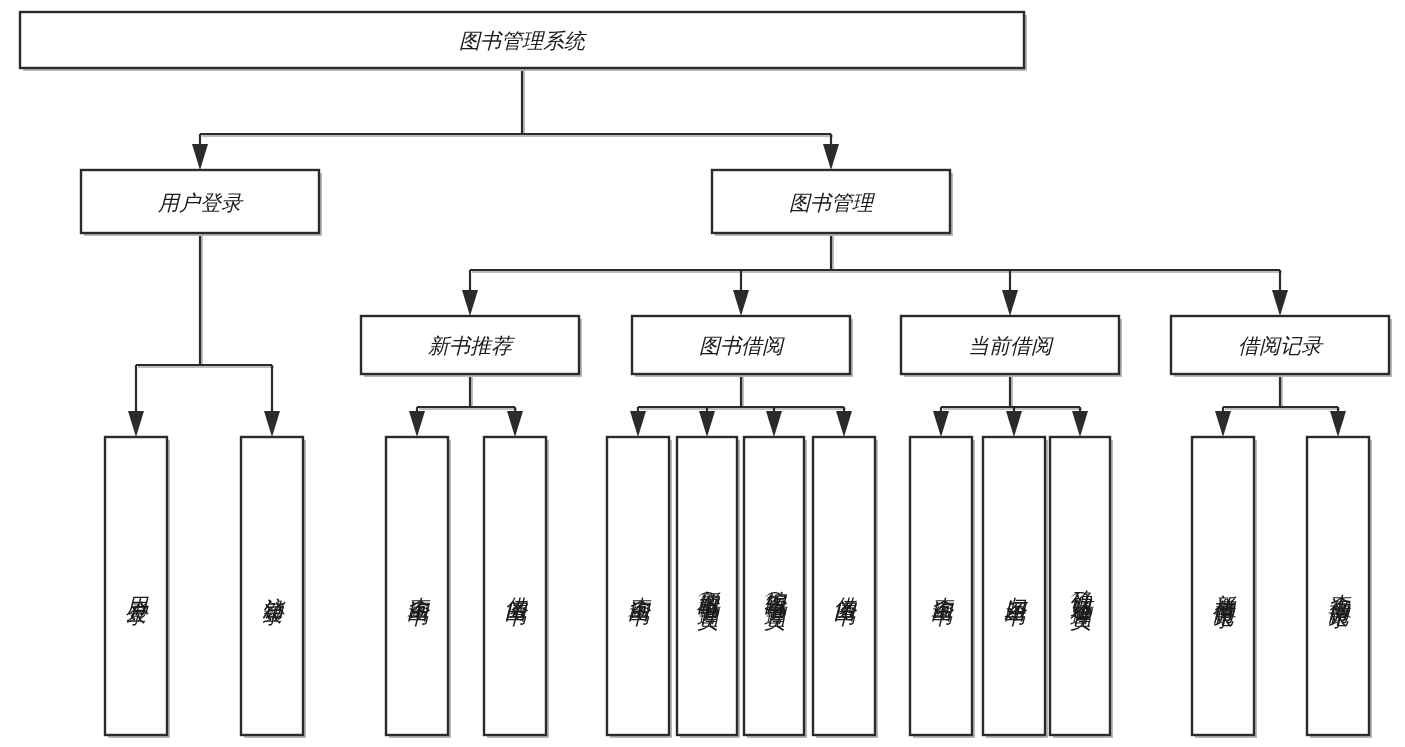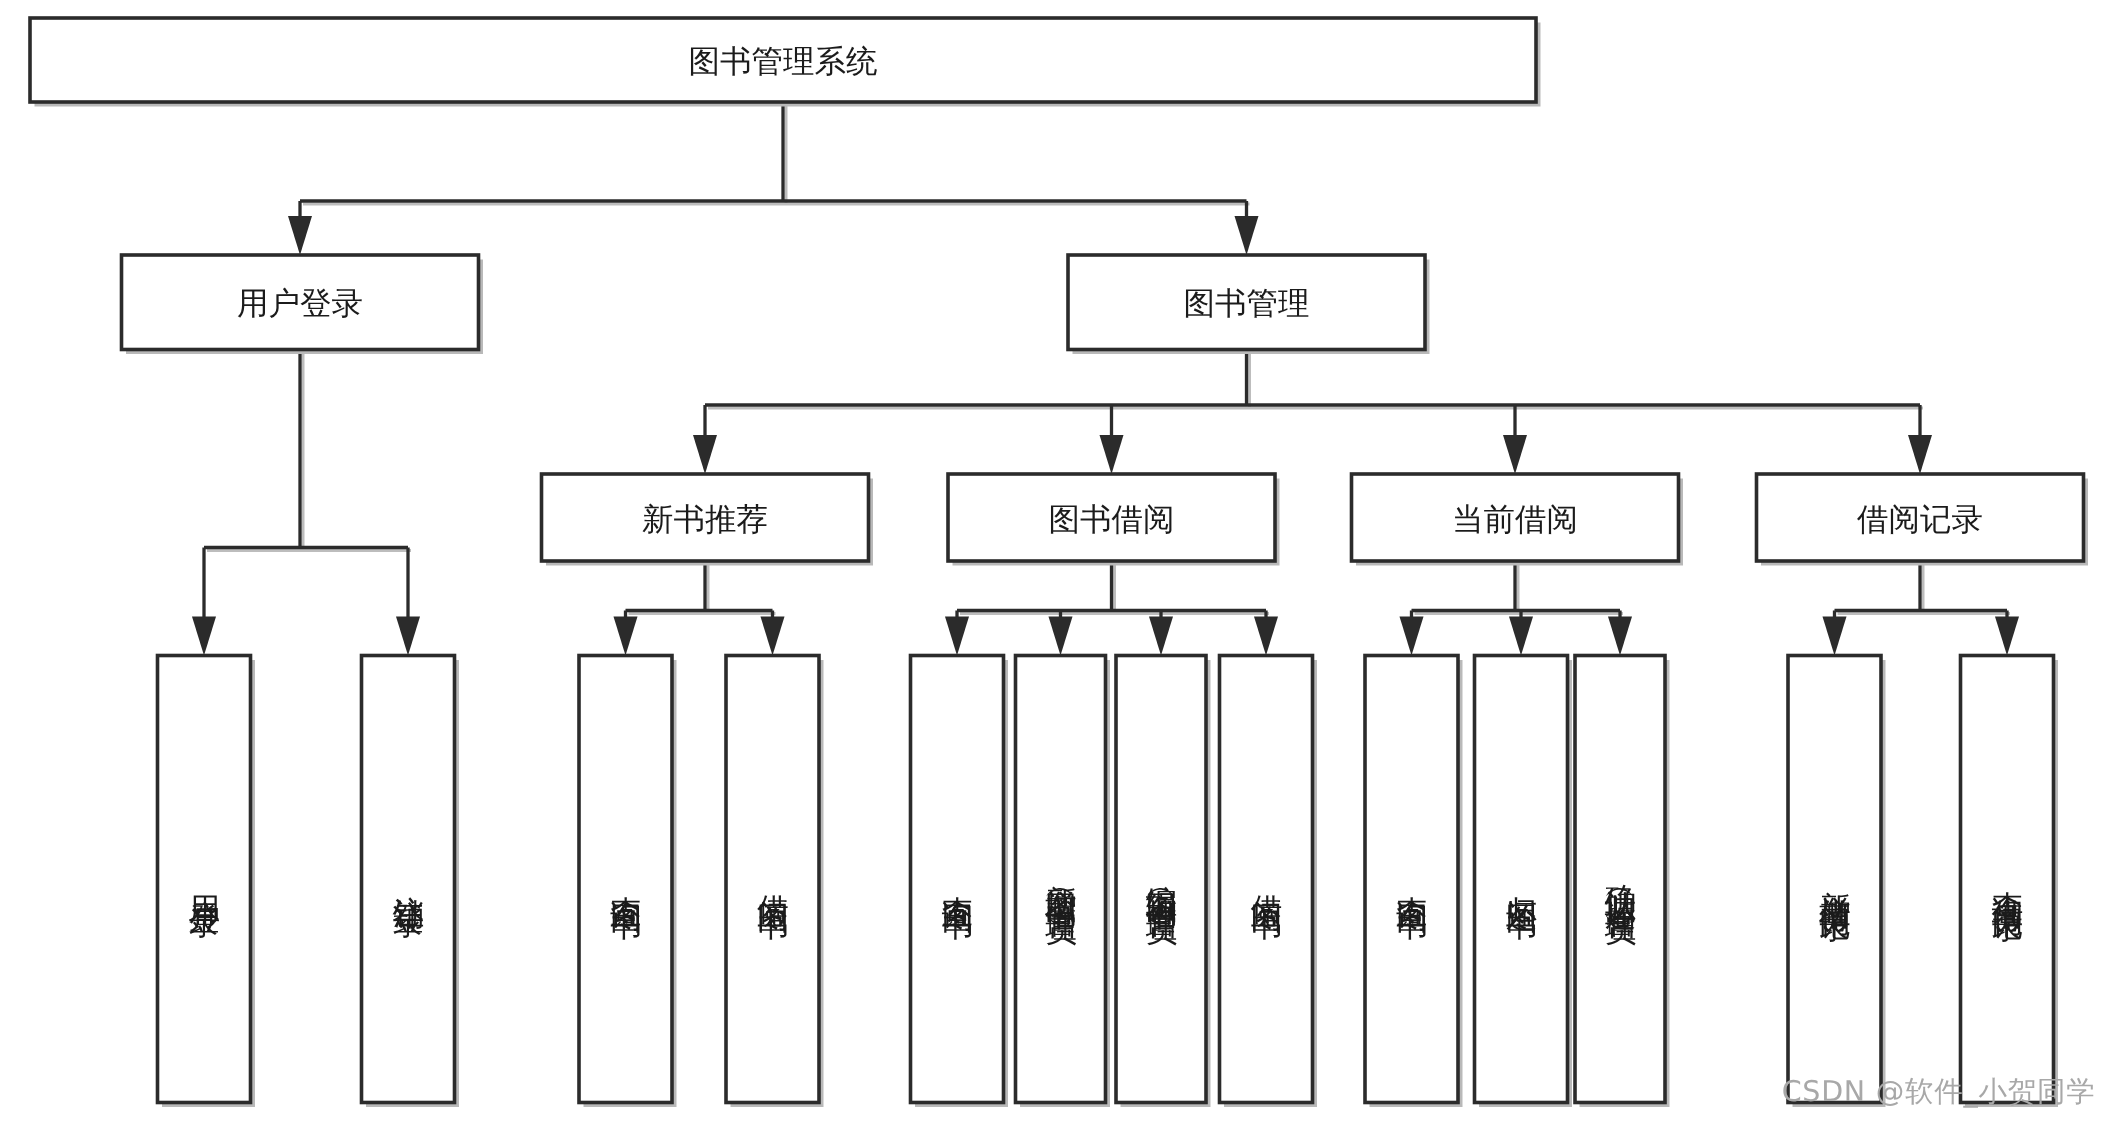--- a/index.html
+++ b/index.html
@@ -11,20 +11,21 @@
     width: 1405px;
     height: 747px;
     font-family: "DejaVu Sans", "Liberation Sans", sans-serif;
     overflow: hidden;
   }
   #diagram-root {
     position: relative;
     width: 1405px;
     height: 747px;
     background: #ffffff;
+    font-style: italic;
   }
   svg#tree-svg {
     position: absolute;
     left: 0;
     top: 0;
     width: 1405px;
     height: 747px;
   }
   .node-box {
     fill: #ffffff;
@@ -296,15 +297,14 @@
         <div class="vert-label">确认归还（管理员）</div>
       </div>
       <div class="vert-label-wrap" style="left: 1192px; top: 437px; width: 62px; height: 298px;">
         <div class="vert-label">新增借阅记录</div>
       </div>
       <div class="vert-label-wrap" style="left: 1307px; top: 437px; width: 62px; height: 298px;">
         <div class="vert-label">查询借阅记录</div>
       </div>
     </div>
 
-  <div id="watermark">CSDN @软件_小贺同学</div>
 
 </div>
 
 </body></html>

